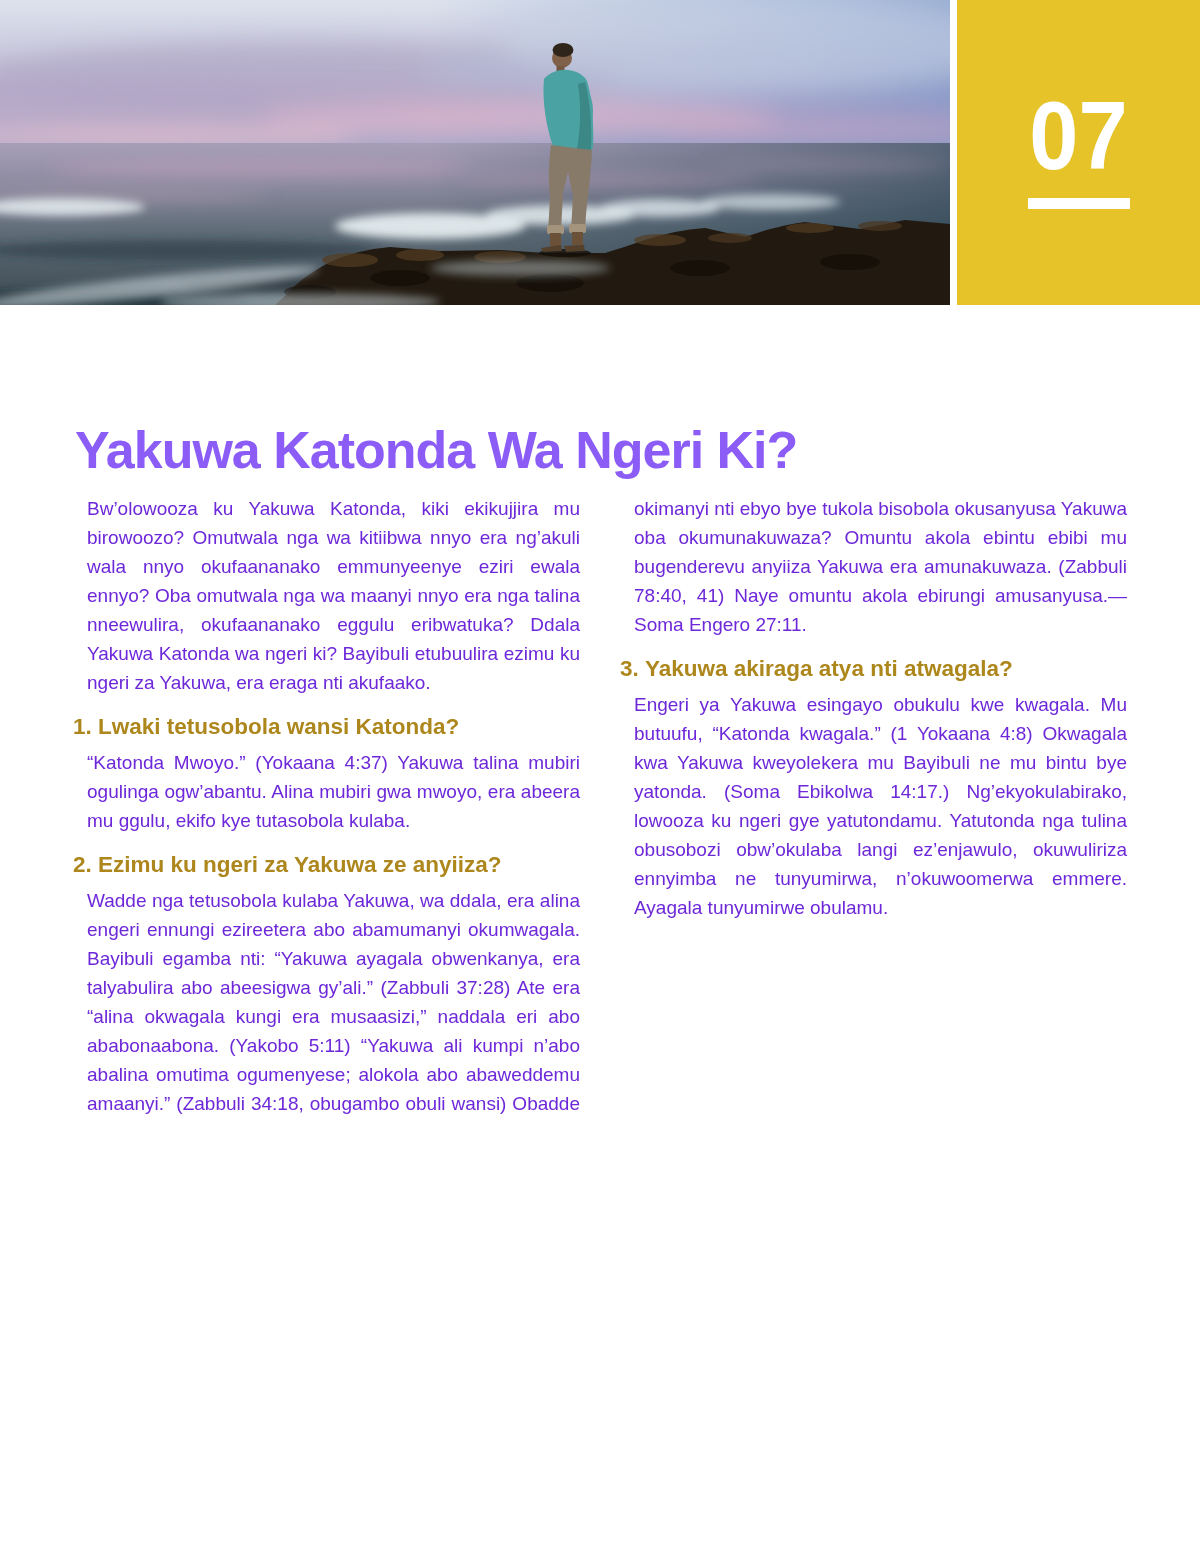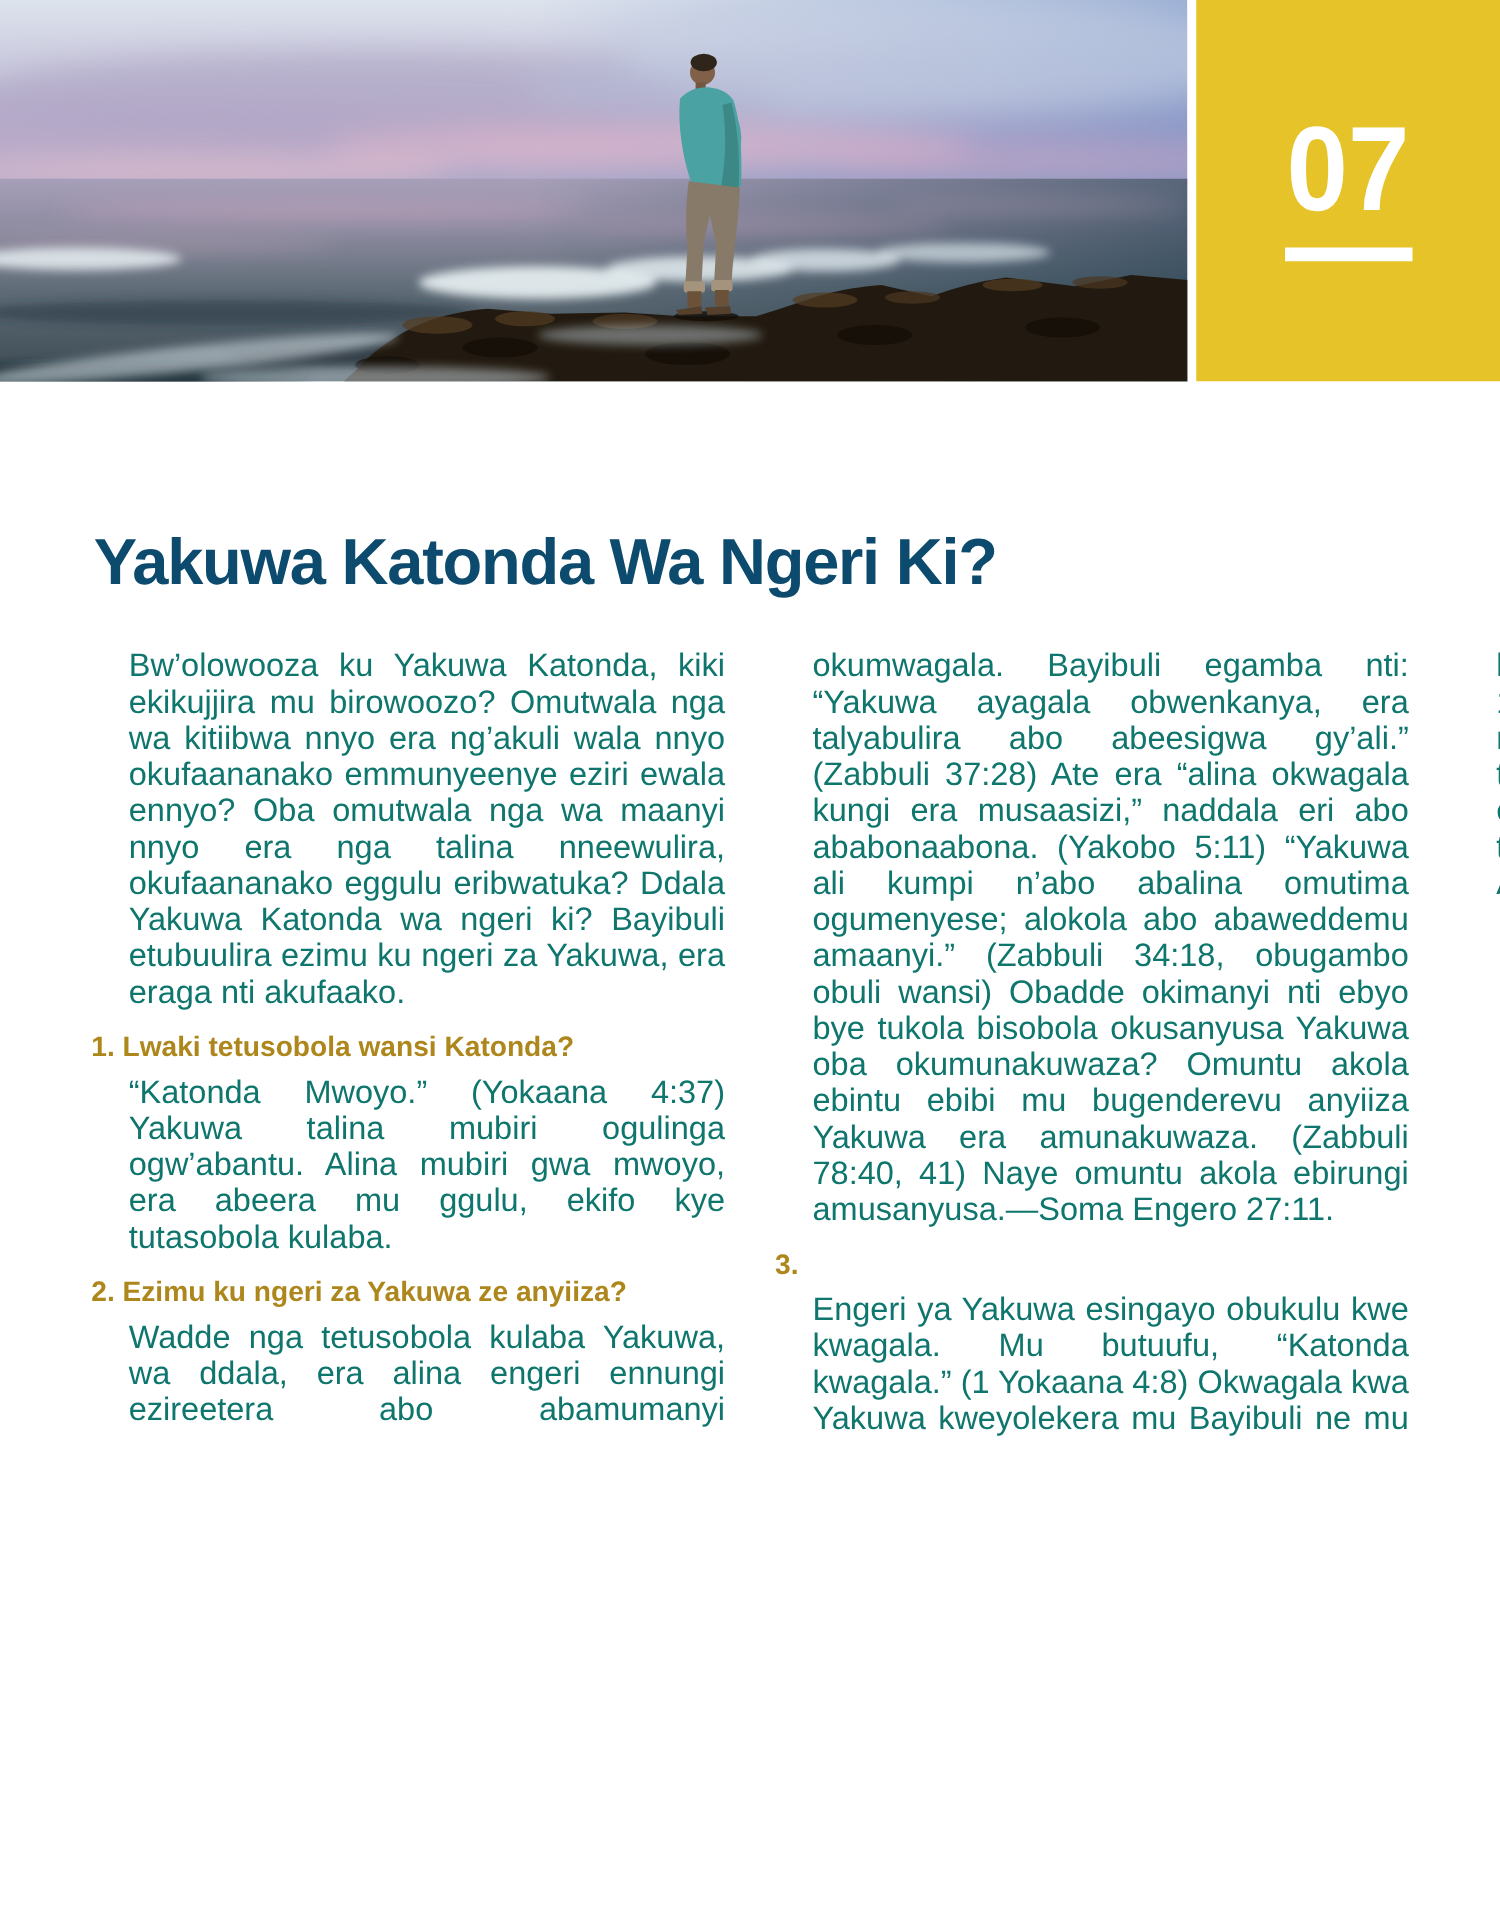--- a/index.html
+++ b/index.html
@@ -24,39 +24,39 @@
   .chapter-number{
     margin-top:88px;
     font-size:96px;line-height:1;
     font-weight:bold;color:#ffffff;
     letter-spacing:0px;
     transform:scaleX(.92);
   }
   .chapter-bar{width:102px;height:11px;background:#ffffff;margin-top:14px;}
   
   .title{
-    margin:44px 70px 40px 75px;
+    margin:44px 70px 16px 75px;
     font-size:52px;line-height:1.08;
-    font-weight:bold;color:#0c4a6e;
+    font-weight:bold;color:#8b5cf6;
     letter-spacing:-1px;
   }
   
   .columns{
     margin:0 73px;
     width:1054px;
     height:652px;
     column-count:2;
     column-gap:40px;
     column-fill:auto;
   }
   .para{
-    margin:0 0 0 30px;
-    font-size:26px;line-height:29px;
+    margin:0 0 0 14px;
+    font-size:19px;line-height:29px;
     text-align:justify;
-    color:#0f766e;
+    color:#6d28d9;
   }
   .para .b{font-weight:normal;}
   .qhead{
     display:flex;
     margin:15px 0 7px 0;
     font-size:22.5px;line-height:29px;
     font-weight:bold;
     color:var(--heading,#ad861c);
     break-inside:avoid;
   }
@@ -196,17 +196,18 @@
     <p class="para"><span class="b">“Katonda Mwoyo.”</span><span> (Yokaana 4:37) Yakuwa talina mubiri ogulinga ogw’abantu. Alina mubiri gwa mwoyo, era abeera mu ggulu, ekifo kye tutasobola kulaba.</span></p>
 
     <div class="qhead">
       <span class="qnum">2.</span>
       <span class="qtext">Ezimu ku ngeri za Yakuwa ze anyiiza?</span>
     </div>
     <p class="para"><span>Wadde nga tetusobola kulaba Yakuwa, wa ddala, era alina engeri ennungi ezireetera abo abamumanyi okumwagala. Bayibuli egamba nti: “Yakuwa ayagala obwenkanya, era talyabulira abo abeesigwa gy’ali.” (Zabbuli 37:28) Ate era </span><span class="b">“alina okwagala kungi era musaasizi,”</span><span> naddala eri abo ababonaabona. (Yakobo 5:11) “Yakuwa ali kumpi n’abo abalina omutima ogumenyese; alokola abo abaweddemu amaanyi.” (Zabbuli 34:18, obugambo obuli wansi) Obadde okimanyi nti ebyo bye tukola bisobola okusanyusa Yakuwa oba okumunakuwaza? Omuntu akola ebintu ebibi mu bugenderevu anyiiza Yakuwa era amunakuwaza. (Zabbuli 78:40, 41) Naye omuntu akola ebirungi amusanyusa.—Soma Engero 27:11.</span></p>
 
     <div class="qhead">
       <span class="qnum">3.</span>
+      <span class="qtext">Yakuwa akiraga atya nti atwagala?</span>
     </div>
     <p class="para"><span>Engeri ya Yakuwa esingayo obukulu kwe kwagala. Mu butuufu, </span><span class="b">“Katonda kwagala.”</span><span> (1 Yokaana 4:8) Okwagala kwa Yakuwa kweyolekera mu Bayibuli ne mu bintu bye yatonda. (Soma Ebikolwa 14:17.) Ng’ekyokulabirako, lowooza ku ngeri gye yatutondamu. Yatutonda nga tulina obusobozi obw’okulaba langi ez’enjawulo, okuwuliriza ennyimba ne tunyumirwa, n’okuwoomerwa emmere. Ayagala tunyumirwe obulamu.</span></p>
 
   </div>
 </div>
 
 </body></html>

